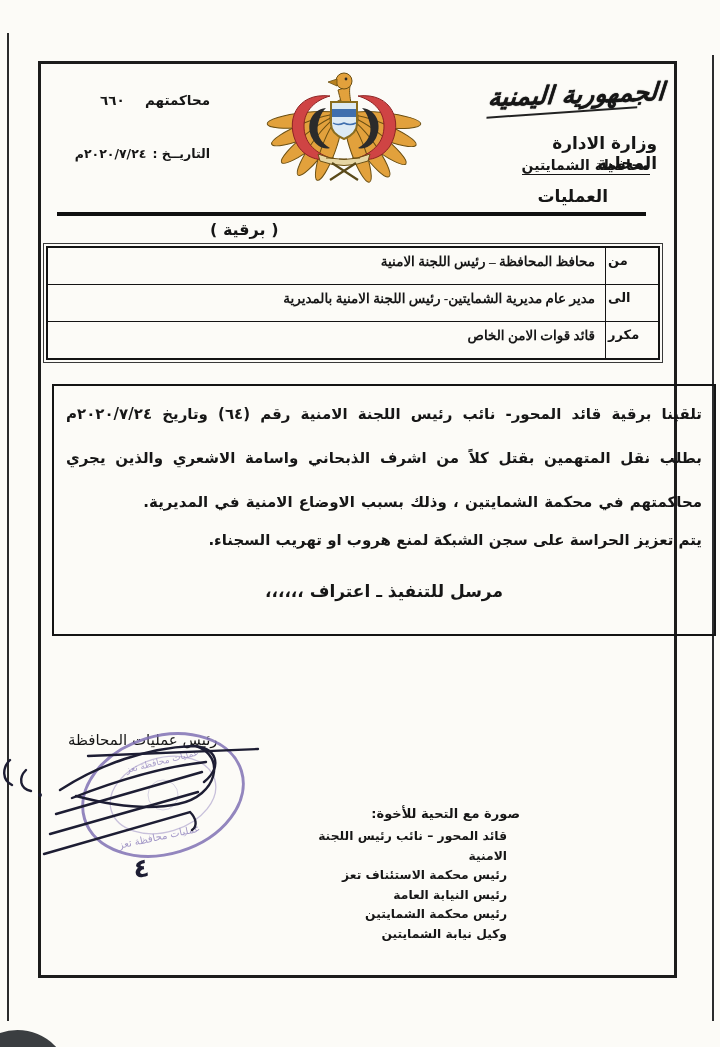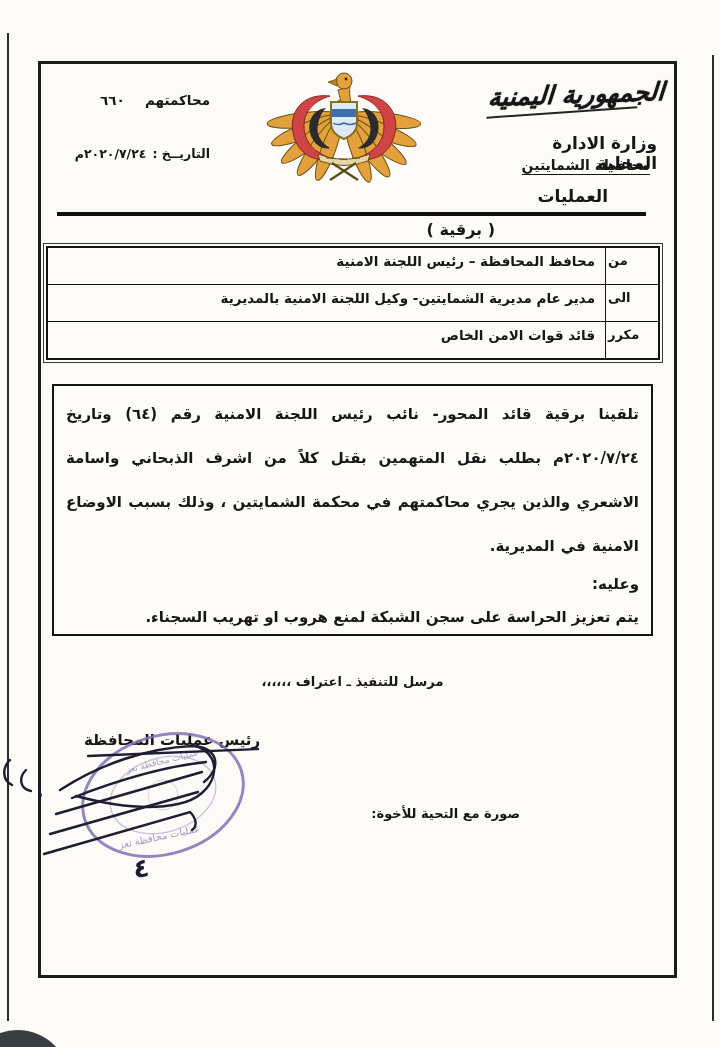--- a/index.html
+++ b/index.html
@@ -26,43 +26,43 @@
   }
   .hdr-sm{font-size:17px;font-weight:700;text-align:right;}
   .gov{font-size:14px;}
   .gov span{border-bottom:1.6px solid #161616;padding-bottom:1px;}
   .num-row{left:100px;top:92px;width:110px;display:flex;justify-content:space-between;
     font-size:13.5px;font-weight:700;direction:rtl;}
   .date-row{left:58px;top:146px;width:152px;font-size:12.5px;font-weight:700;direction:rtl;
     display:flex;justify-content:flex-start;gap:6px;}
   
   .rule{left:57px;top:212px;width:589px;height:4px;background:#101010;}
-  .title{left:210px;top:220px;width:285px;text-align:right;font-size:16px;font-weight:700;}
+  .title{left:210px;top:220px;width:285px;text-align:left;font-size:16px;font-weight:700;}
   
   .rtable{
     left:46px;top:246px;width:610px;height:110px;border:2px solid #141414;
     outline:1px solid #3a3a3a;outline-offset:2px;display:flex;flex-direction:column;
     direction:rtl;background:transparent;
   }
   .rtable .row{flex:1;display:flex;border-bottom:1.6px solid #141414;}
   .rtable .row:last-child{border-bottom:none;}
   .rtable .lbl{width:46px;border-left:1.4px solid #141414;font-size:13px;font-weight:700;
     padding:5px 4px 0 2px;text-align:left;}
-  .rtable .val{flex:1;font-size:13.5px;font-weight:700;padding:5px 10px 0 6px;text-align:right;}
+  .rtable .val{flex:1;font-size:13.5px;font-weight:700;padding:5px 10px 0 6px;text-align:right;font-family:Liberation Serif, serif;}
   
   .bodybox{
-    left:52px;top:384px;width:601px;height:252px;border:2px solid #141414;
+    left:52px;top:384px;width:664px;height:252px;border:2px solid #141414;
     padding:6px 12px 0 12px;box-sizing:border-box;direction:rtl;
   }
   .bodybox .para{font-size:15px;font-weight:700;line-height:44px;text-align:justify;
     text-align-last:right;word-spacing:1px;margin:0;}
   .bodybox .line{font-size:15px;font-weight:700;line-height:33px;text-align:right;}
-  .bodybox .closing{font-size:13px;font-weight:700;text-align:center;margin-top:40px;}
-  
-  .sig-title{left:84px;top:731px;font-size:15px;font-weight:700;letter-spacing:.5px;direction:rtl;}
+  .bodybox .closing{font-size:17px;font-weight:700;text-align:center;margin-top:24px;}
+  
+  .sig-title{left:68px;top:731px;font-size:15px;font-weight:400;letter-spacing:.5px;direction:rtl;}
   .cc-head{left:320px;top:806px;width:200px;text-align:right;font-size:13px;font-weight:700;}
   .cc-list{left:307px;top:827px;width:200px;text-align:right;font-size:12.3px;font-weight:700;
     line-height:19.5px;}
   
   .blob{left:-35px;top:1030px;width:105px;height:105px;border-radius:50%;background:#3b3e41;}
 </style>
 </head>
 <body>
 
 <div class="page">
@@ -136,31 +136,30 @@
   <div class="abs rule"></div>
   <div class="abs title">( برقية )</div>
 
   <div class="abs rtable">
     <div class="row">
       <div class="lbl">من</div>
       <div class="val">محافظ المحافظة – رئيس اللجنة الامنية</div>
     </div>
     <div class="row">
       <div class="lbl">الى</div>
-      <div class="val">مدير عام مديرية الشمايتين- وكيل اللجنة الامنية بالمديرية</div>
+      <div class="val">مدير عام مديرية الشمايتين- رئيس اللجنة الامنية بالمديرية</div>
     </div>
     <div class="row">
       <div class="lbl">مكرر</div>
       <div class="val">قائد قوات الامن الخاص</div>
     </div>
   </div>
 
   <div class="abs bodybox">
     <p class="para">تلقينا برقية قائد المحور- نائب رئيس اللجنة الامنية رقم (٦٤) وتاريخ ٢٠٢٠/٧/٢٤م بطلب نقل المتهمين بقتل كلاً من اشرف الذبحاني واسامة الاشعري والذين يجري محاكمتهم في محكمة الشمايتين ، وذلك بسبب الاوضاع الامنية في المديرية.</p>
-    <div class="line">وعليه:</div>
     <div class="line">يتم تعزيز الحراسة على سجن الشبكة لمنع هروب او تهريب السجناء.</div>
     <div class="closing">مرسل للتنفيذ ـ اعتراف ،،،،،،</div>
   </div>
 
   <div class="abs sig-title">رئيس عمليات المحافظة</div>
 
   <svg class="abs" style="left:0;top:698px;" width="300" height="195" viewBox="0 0 300 195" aria-hidden="true">
 
     <g opacity="0.85">
       <ellipse cx="163" cy="97" rx="82" ry="59" fill="none" stroke="#8172b5" stroke-width="3" transform="rotate(-17 163 97)"></ellipse>
@@ -179,16 +178,23 @@
       <path d="M50 136 L198 94"></path>
       <path d="M44 156 L190 114 C196 120 198 128 192 132"></path>
       <path d="M10 62 C2 70 2 82 12 87"></path>
       <path d="M26 72 C18 80 20 91 31 93"></path>
       <circle cx="40" cy="97" r="2" fill="#1d1d33" stroke="none"></circle>
     </g>
     <text x="150" y="178" font-size="26" font-weight="bold" fill="#1d1d33" transform="rotate(-6 150 178)">٤</text>
   </svg>
 
   <div class="abs cc-head">صورة مع التحية للأخوة:</div>
+  <div class="abs cc-list">
+    <div>قائد المحور – نائب رئيس اللجنة الامنية</div>
+    <div>رئيس محكمة الاستئناف تعز</div>
+    <div>رئيس النيابة العامة</div>
+    <div>رئيس محكمة الشمايتين</div>
+    <div>وكيل نيابة الشمايتين</div>
+  </div>
 
   <div class="abs blob"></div>
 
 </div>
 
 </body></html>

